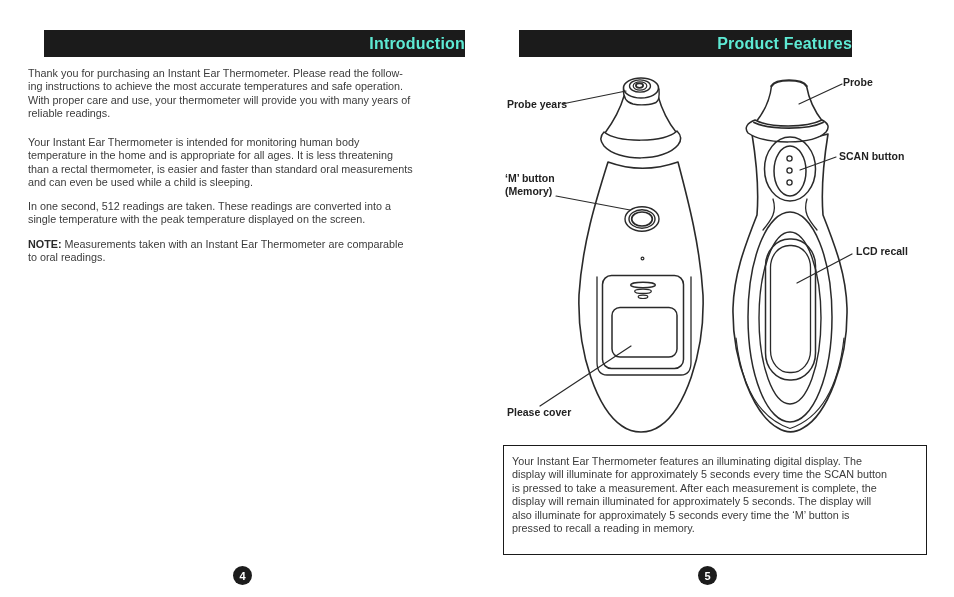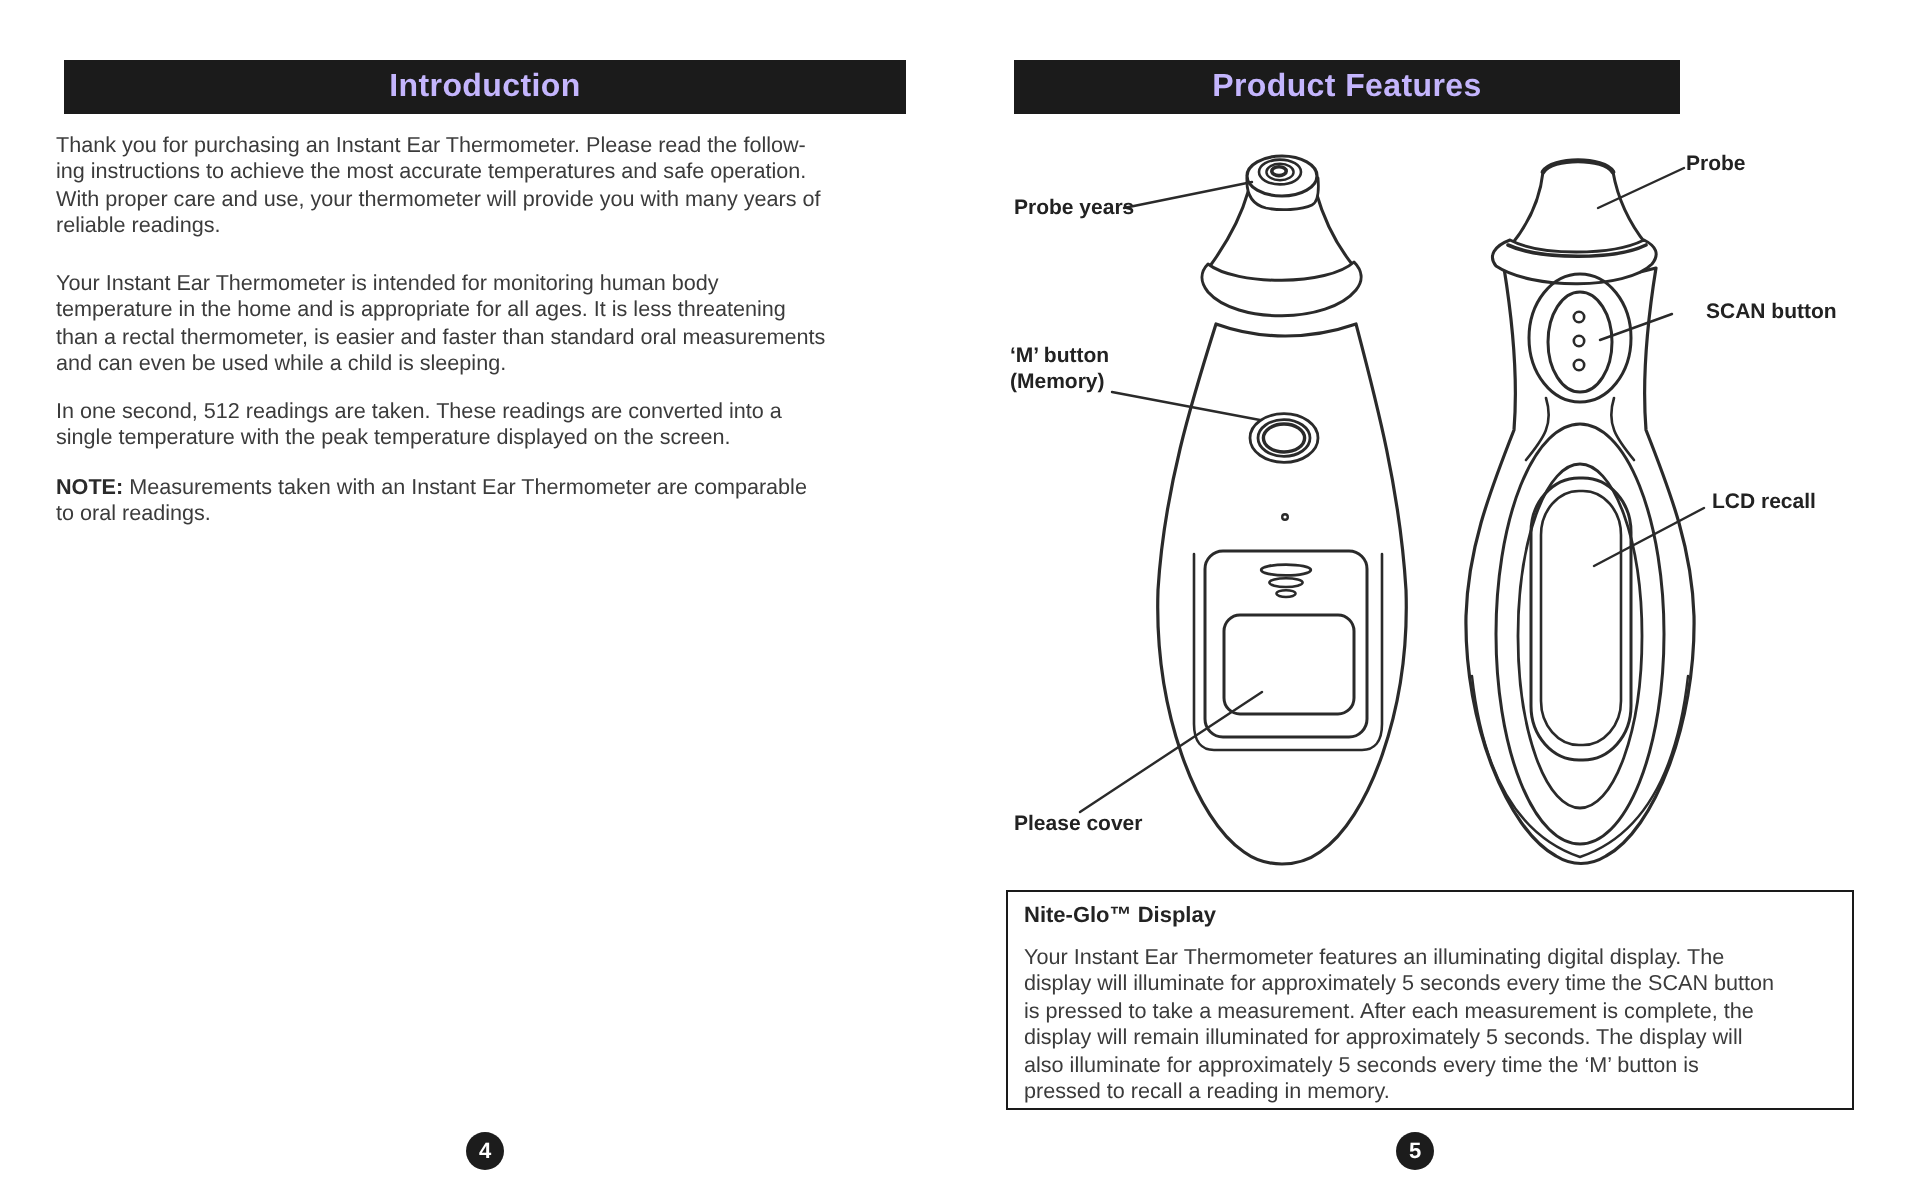--- a/index.html
+++ b/index.html
@@ -2,22 +2,22 @@
 <html><head>
 <meta charset="utf-8">
 <style>
   html,body{margin:0;padding:0;}
   body{
     width:954px;height:597px;position:relative;background:#ffffff;
     font-family:"Liberation Sans", sans-serif;overflow:hidden;
   }
   .abs{position:absolute;}
   .titlebar{
-    background:#1b1b1b;color:#c4b5fd;font-weight:bold;font-size:16px;
-    text-align:center;line-height:27px;height:27px;letter-spacing:0.2px;
+    background:#1b1b1b;color:#5eead4;font-weight:bold;font-size:16px;
+    text-align:right;line-height:27px;height:27px;letter-spacing:0.2px;margin-left:12px;
   }
   .bodytext{
     font-size:10.8px;line-height:13.4px;color:#3b3b3b;white-space:pre;
   }
   .b{font-weight:bold;color:#2a2a2a;}
   .dlabel{
     font-size:10.5px;font-weight:bold;color:#222;line-height:12.5px;white-space:pre;
   }
   .pagenum{
     width:19px;height:19px;border-radius:50%;background:#1c1c1c;color:#fff;
@@ -114,25 +114,24 @@
     <line x1="836" y1="157" x2="800" y2="170"></line>
     <line x1="852" y1="254" x2="797" y2="283"></line>
   </g>
 </svg>
 
 <div class="abs dlabel" style="left:507px;top:98px;">Probe years</div>
 <div class="abs dlabel" style="left:505px;top:172px;">‘M’ button
 (Memory)</div>
 <div class="abs dlabel" style="left:507px;top:406px;">Please cover</div>
 <div class="abs dlabel" style="left:843px;top:76px;">Probe</div>
-<div class="abs dlabel" style="left:839px;top:150px;margin-left:14px;">SCAN button</div>
+<div class="abs dlabel" style="left:839px;top:150px;">SCAN button</div>
 <div class="abs dlabel" style="left:856px;top:245px;">LCD recall</div>
 
 <div class="abs niteglo" style="left:503px;top:445px;width:424px;height:110px;">
-  <div class="ng-title">Nite-Glo™ Display</div>
   <div class="ng-body">Your Instant Ear Thermometer features an illuminating digital display. The
 display will illuminate for approximately 5 seconds every time the SCAN button
 is pressed to take a measurement. After each measurement is complete, the
 display will remain illuminated for approximately 5 seconds. The display will
 also illuminate for approximately 5 seconds every time the ‘M’ button is
 pressed to recall a reading in memory.</div>
 </div>
 
 <div class="abs pagenum" style="left:698px;top:566px;">5</div>
 

